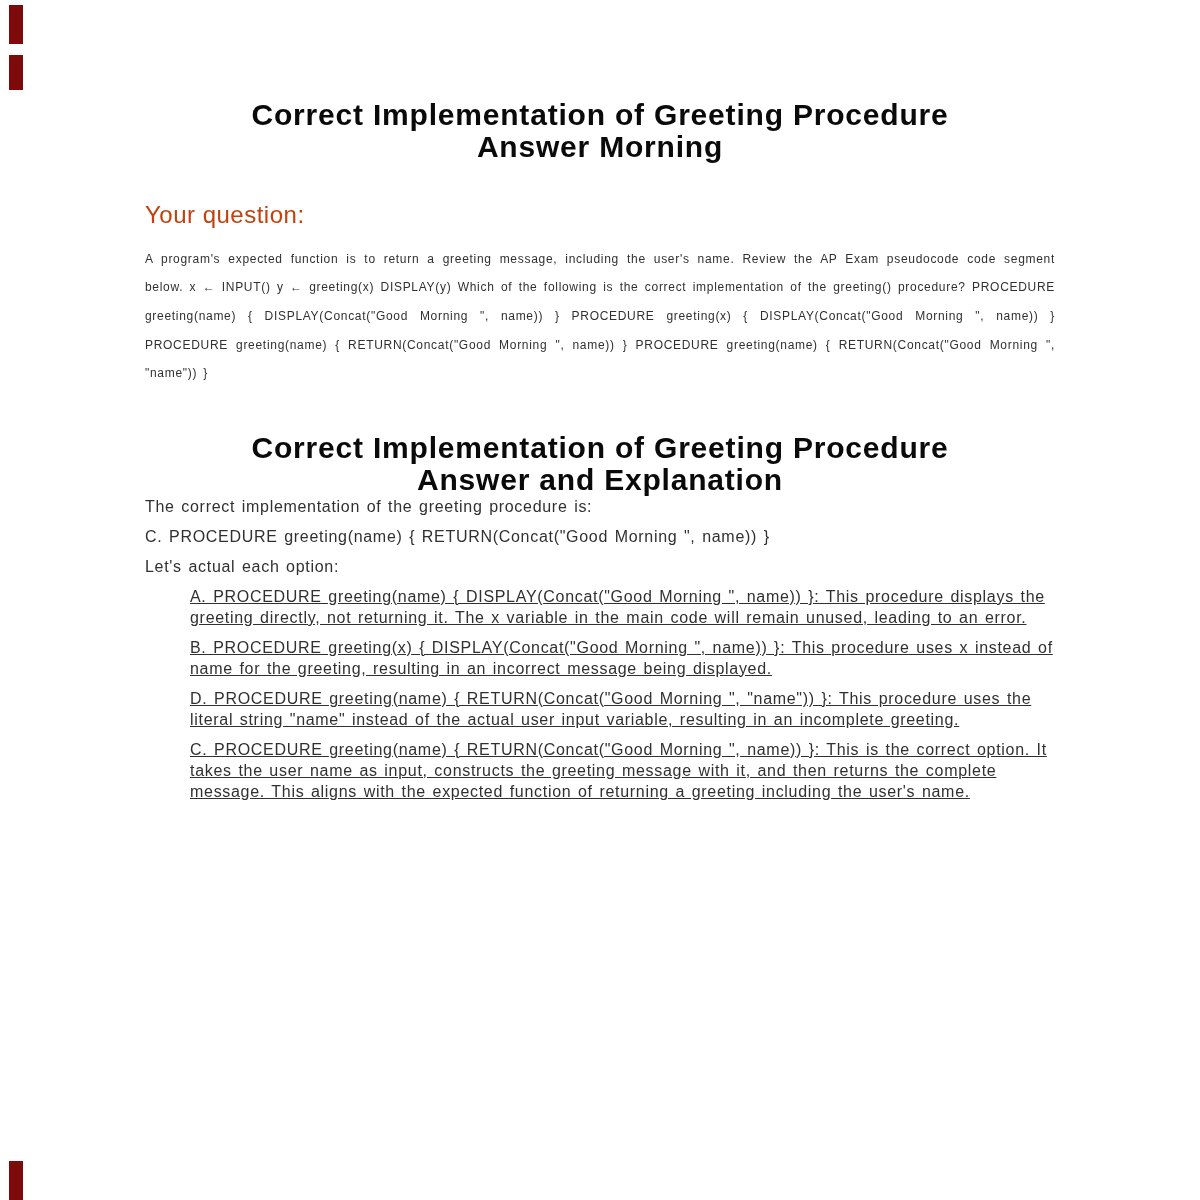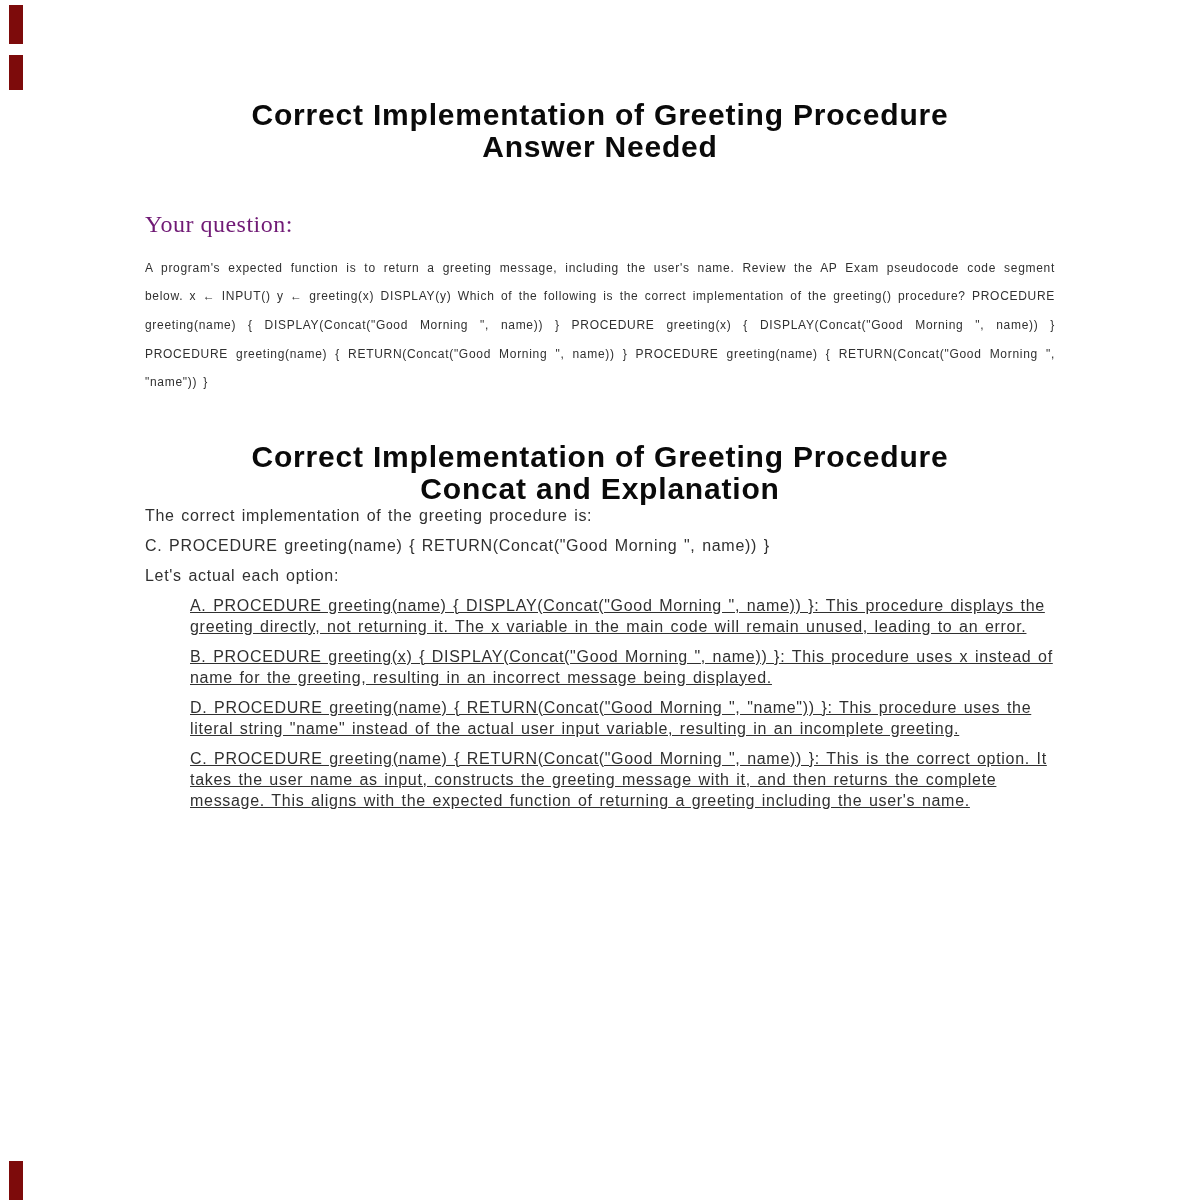--- a/index.html
+++ b/index.html
@@ -38,24 +38,24 @@
   .doc-title {
     font-size: 30px;
     font-weight: bold;
     color: #0a0a0a;
     text-align: center;
     line-height: 1.06;
     letter-spacing: 0.8px;
   }
   .doc-title .t-line { display: block; }
   .q-label {
-    margin-top: 48px;
-    font-family: Liberation Serif, serif;
+    margin-top: 38px;
+    font-family: Liberation Sans, sans-serif;
     font-size: 24px;
-    color: #701a75;
+    color: #c2410c;
     letter-spacing: 0.5px;
   }
   .q-text {
     margin-top: 16px;
     font-size: 12px;
     line-height: 28.7px;
     letter-spacing: 0.7px;
     word-spacing: 2px;
     text-align: justify;
     color: #303030;
@@ -79,30 +79,30 @@
 <div class="page">
 
   <div class="edge-mark m1"></div>
   <div class="edge-mark m2"></div>
   <div class="edge-mark m3"></div>
 
   <div class="content">
 
     <h1 class="doc-title">
       <span class="t-line">Correct Implementation of Greeting Procedure</span>
-      <span class="t-line">Answer Needed</span>
+      <span class="t-line">Answer Morning</span>
     </h1>
 
     <div class="q-label">Your question:</div>
 
     <p class="q-text">A program's expected function is to return a greeting message, including the user's name. Review the AP Exam pseudocode code segment below. x ← INPUT() y ← greeting(x) DISPLAY(y) Which of the following is the correct implementation of the greeting() procedure? PROCEDURE greeting(name) { DISPLAY(Concat("Good Morning ", name)) } PROCEDURE greeting(x) { DISPLAY(Concat("Good Morning ", name)) } PROCEDURE greeting(name) { RETURN(Concat("Good Morning ", name)) } PROCEDURE greeting(name) { RETURN(Concat("Good Morning ", "name")) }</p>
 
     <h1 class="doc-title answer-title">
       <span class="t-line">Correct Implementation of Greeting Procedure</span>
-      <span class="t-line">Concat and Explanation</span>
+      <span class="t-line">Answer and Explanation</span>
     </h1>
 
     <div class="a-body">
       <p>The correct implementation of the greeting procedure is:</p>
       <p>C. PROCEDURE greeting(name) { RETURN(Concat("Good Morning ", name)) }</p>
       <p>Let's actual each option:</p>
 
       <div class="options">
         <p class="option">A. PROCEDURE greeting(name) { DISPLAY(Concat("Good Morning ", name)) }: This procedure displays the greeting directly, not returning it. The x variable in the main code will remain unused, leading to an error.</p>
         <p class="option">B. PROCEDURE greeting(x) { DISPLAY(Concat("Good Morning ", name)) }: This procedure uses x instead of name for the greeting, resulting in an incorrect message being displayed.</p>

